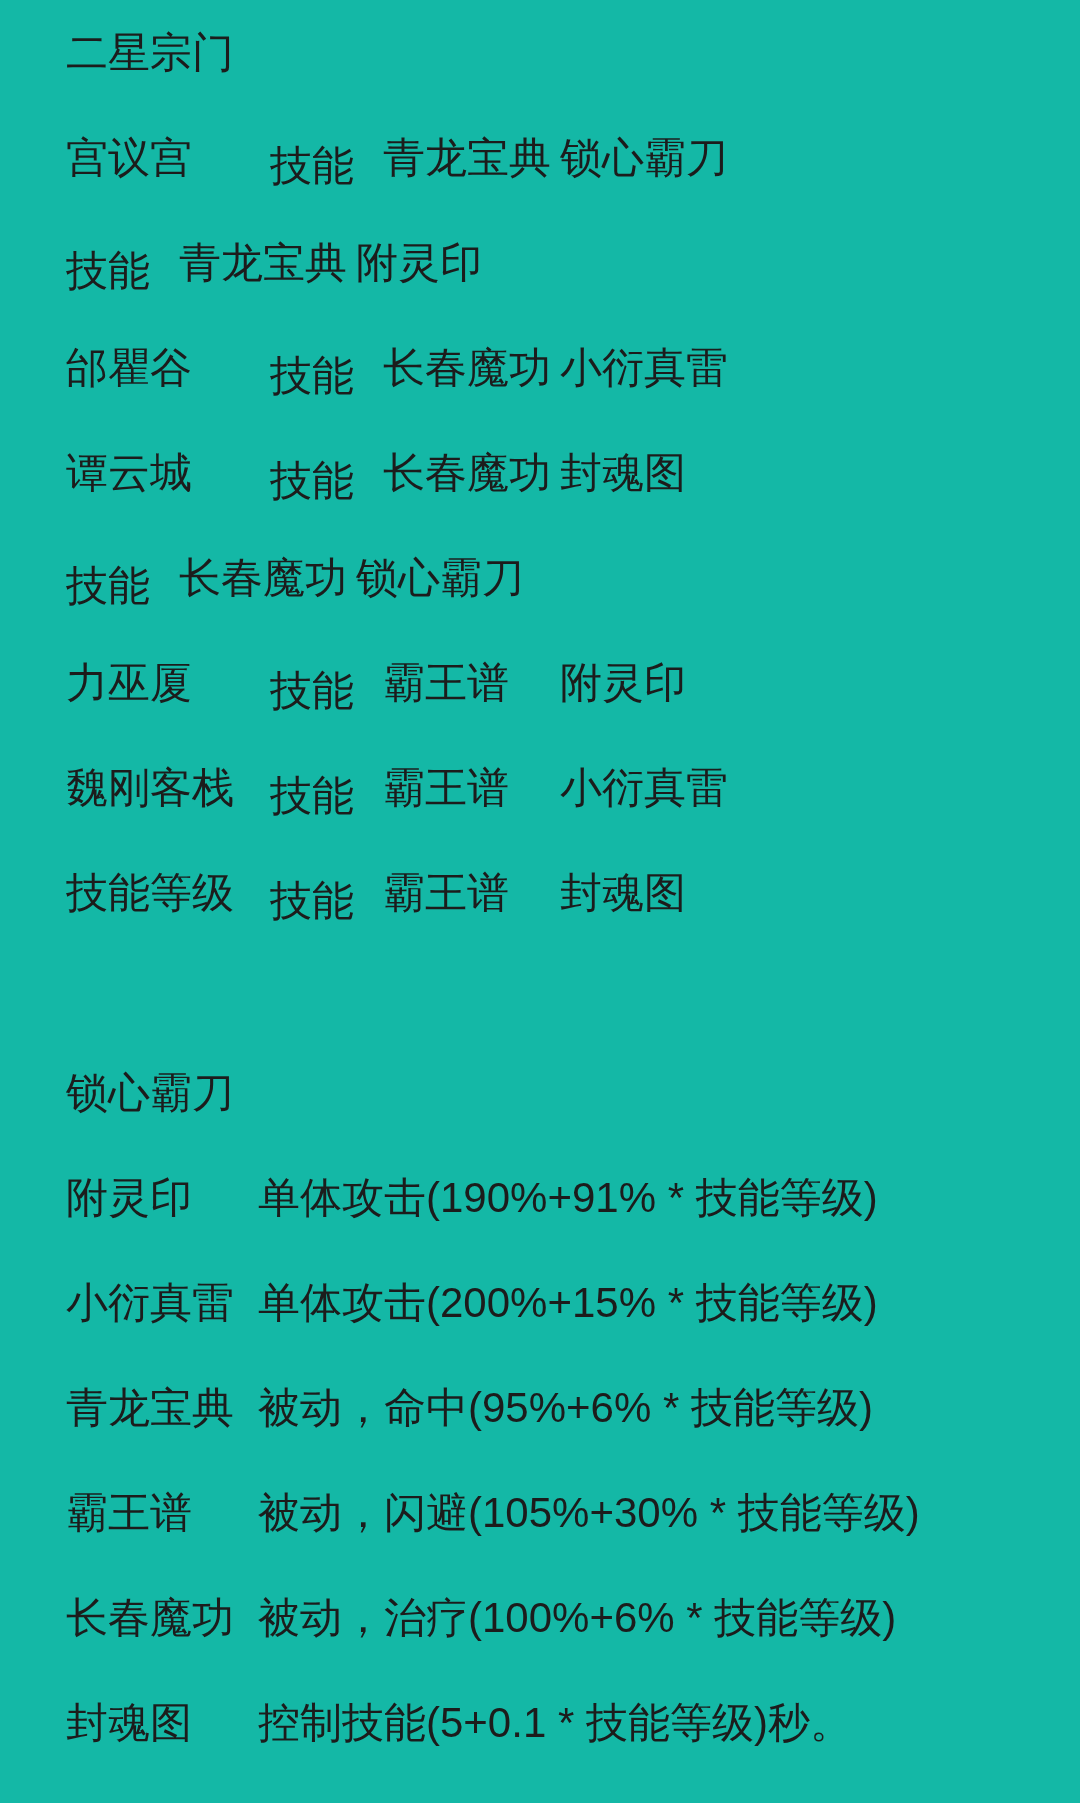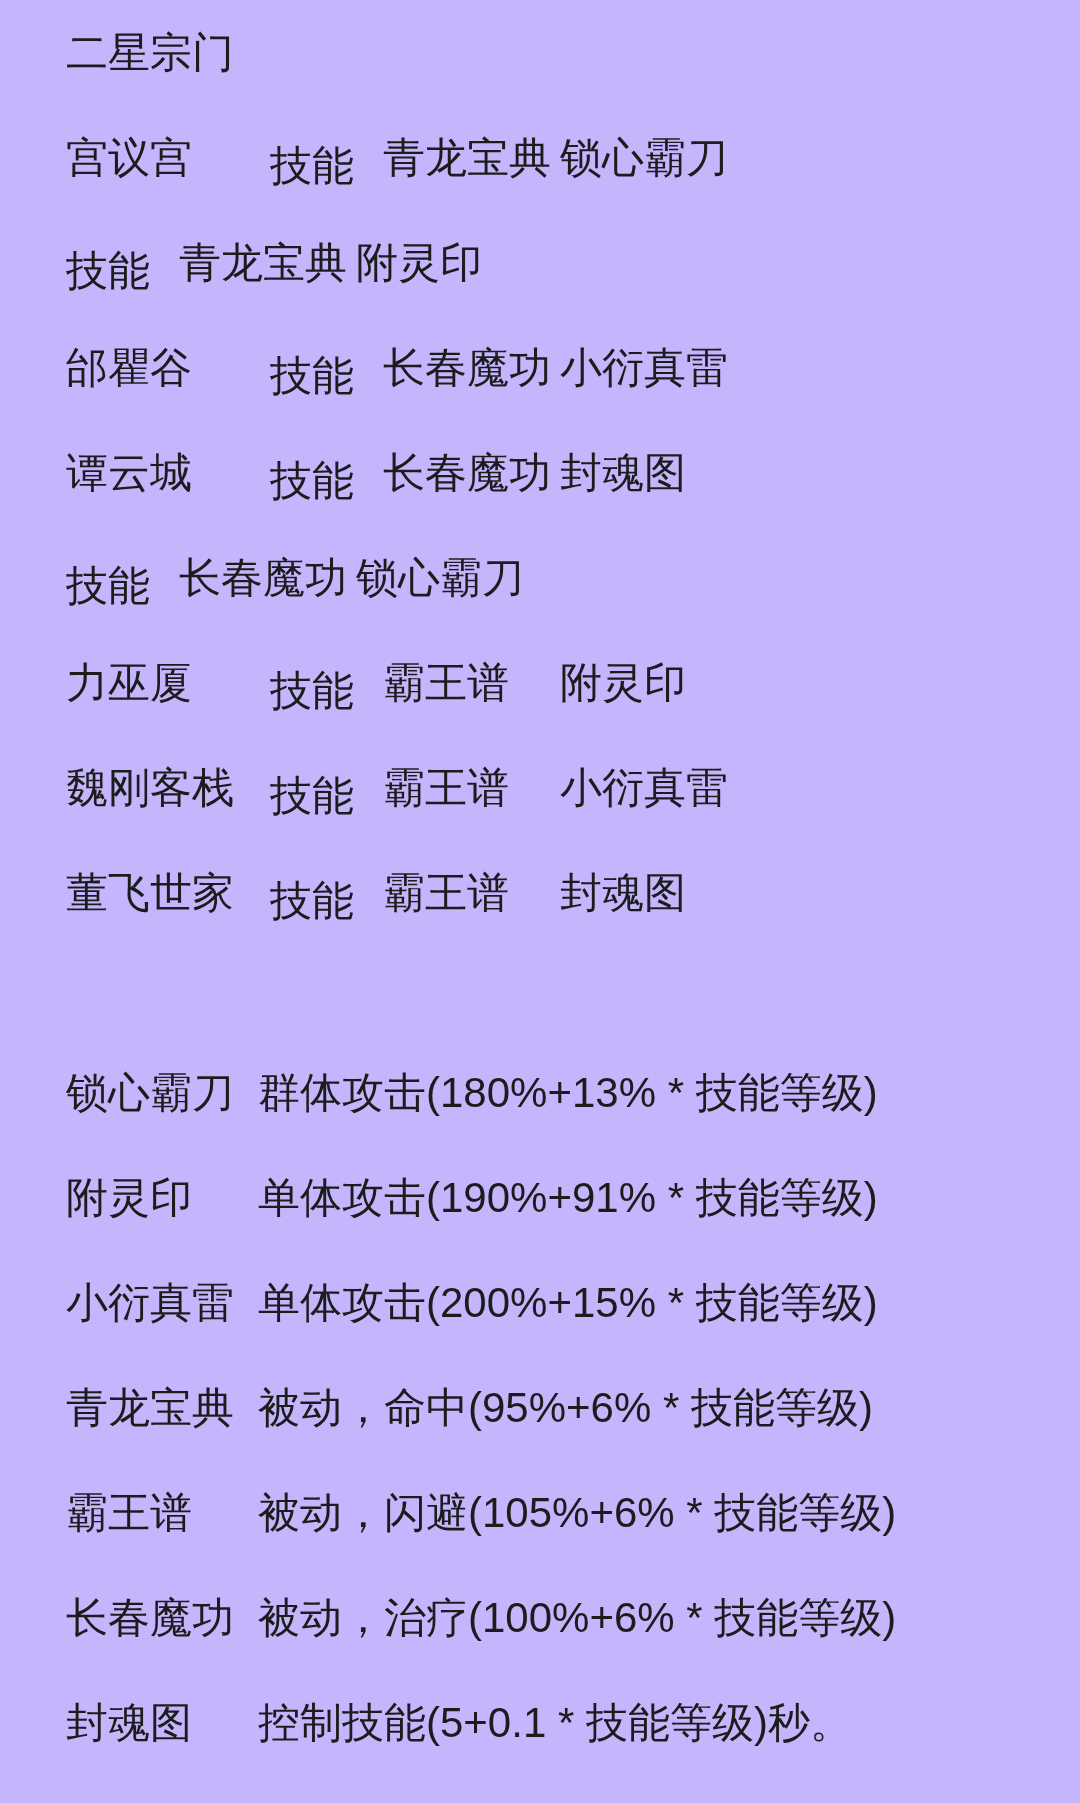--- a/index.html
+++ b/index.html
@@ -12,21 +12,21 @@
     height: 1803px;
     overflow: hidden;
     font-family: "Liberation Sans", sans-serif;
     color: #1c1c1c;
     font-size: 42px;
     font-weight: 400;
   }
   .doc {
     width: 1080px;
     height: 1803px;
-    background: #c4b5fd;
+    background: #14b8a6;
   }
   .row {
     height: 105px;
     display: flex;
     align-items: center;
     padding-left: 66px;
     box-sizing: border-box;
     white-space: nowrap;
   }
   .title-row { height: 105px; }
@@ -89,53 +89,52 @@
   </div>
 
   <div class="row">
     <span class="sect-name">魏刚客栈</span>
     <span class="sect-label">技能</span>
     <span class="sect-skill1">霸王谱</span>
     <span class="sect-skill2">小衍真雷</span>
   </div>
 
   <div class="row">
-    <span class="sect-name">董飞世家</span>
+    <span class="sect-name">技能等级</span>
     <span class="sect-label">技能</span>
     <span class="sect-skill1">霸王谱</span>
     <span class="sect-skill2">封魂图</span>
   </div>
 </div>
 
   <div class="section-gap"></div>
 
   <div id="skill-rows">
   <div class="row">
     <span class="skillrow-name">锁心霸刀</span>
-    <span class="skillrow-desc">群体攻击(180%+13% * 技能等级)</span>
   </div>
 
   <div class="row">
     <span class="skillrow-name">附灵印</span>
     <span class="skillrow-desc">单体攻击(190%+91% * 技能等级)</span>
   </div>
 
   <div class="row">
     <span class="skillrow-name">小衍真雷</span>
     <span class="skillrow-desc">单体攻击(200%+15% * 技能等级)</span>
   </div>
 
   <div class="row">
     <span class="skillrow-name">青龙宝典</span>
     <span class="skillrow-desc">被动，命中(95%+6% * 技能等级)</span>
   </div>
 
   <div class="row">
     <span class="skillrow-name">霸王谱</span>
-    <span class="skillrow-desc">被动，闪避(105%+6% * 技能等级)</span>
+    <span class="skillrow-desc">被动，闪避(105%+30% * 技能等级)</span>
   </div>
 
   <div class="row">
     <span class="skillrow-name">长春魔功</span>
     <span class="skillrow-desc">被动，治疗(100%+6% * 技能等级)</span>
   </div>
 
   <div class="row">
     <span class="skillrow-name">封魂图</span>
     <span class="skillrow-desc">控制技能(5+0.1 * 技能等级)秒。</span>

